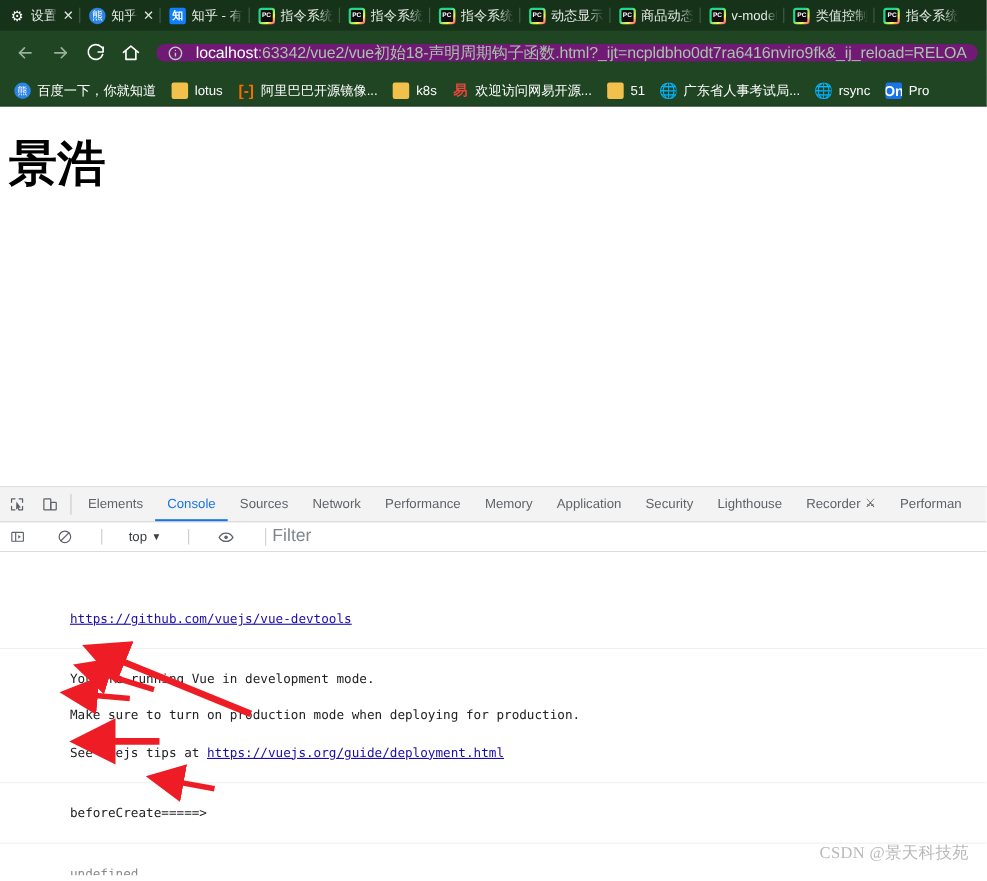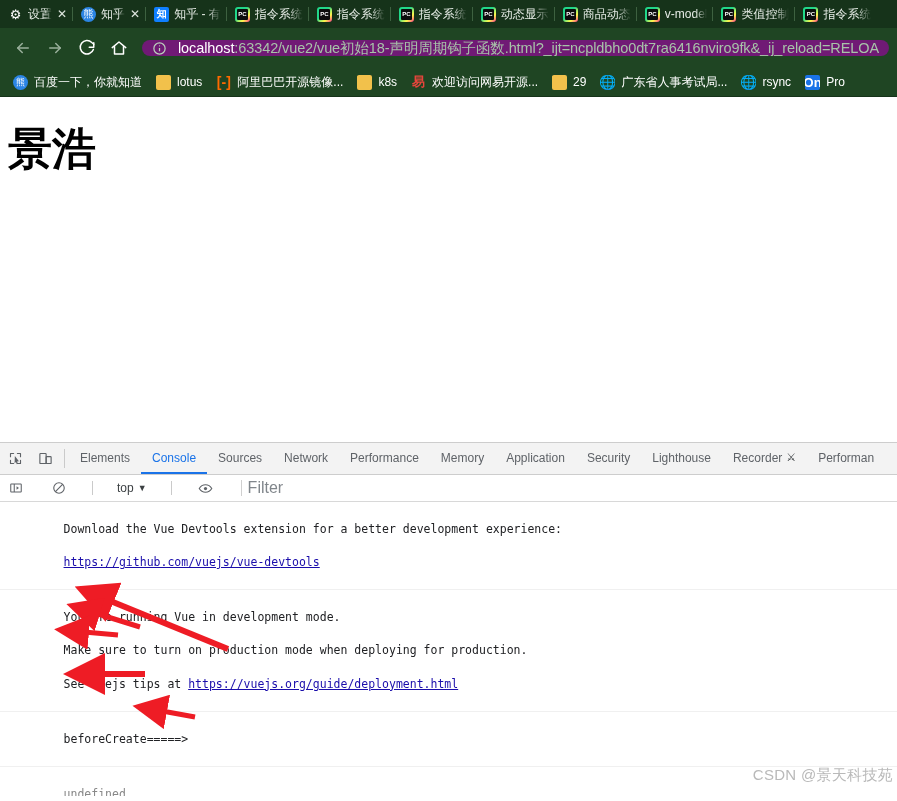--- a/index.html
+++ b/index.html
@@ -367,25 +367,25 @@
   
   #annotations {
     position: absolute;
     inset: 0;
     pointer-events: none;
   }
 
   
   #watermark {
     position: absolute;
-    right: 4px;
+    right: 16px;
     bottom: 16px;
     font-size: 15px;
     color: #b9b9b9;
-    font-family: Liberation Sans, sans-serif;
+    font-family: Liberation Serif, serif;
     letter-spacing: 0.3px;
     pointer-events: none;
   }
 </style>
 </head>
 <body>
 
 <div id="browser-chrome">
 
   <div id="tab-strip">
@@ -503,21 +503,21 @@
     <div class="bookmark">
       <span class="bm-icon bm-folder"></span>
       <span>k8s</span>
     </div>
     <div class="bookmark">
       <span class="bm-icon bm-163">易</span>
       <span>欢迎访问网易开源...</span>
     </div>
     <div class="bookmark">
       <span class="bm-icon bm-folder"></span>
-      <span>29</span>
+      <span>51</span>
     </div>
     <div class="bookmark">
       <span class="bm-icon bm-globe">🌐</span>
       <span>广东省人事考试局...</span>
     </div>
     <div class="bookmark">
       <span class="bm-icon bm-globe">🌐</span>
       <span>rsync</span>
     </div>
     <div class="bookmark">
@@ -609,21 +609,21 @@
           <path d="M2 12s3.5-6 10-6 10 6 10 6-3.5 6-10 6S2 12 2 12z"></path>
           <circle cx="12" cy="12" r="2.6" fill="#5f6368" stroke="none"></circle>
         </svg>
     </div>
     <input id="filter-input" type="text" placeholder="Filter" style="">
   </div>
 
   <div id="console-body">
 
     <div class="c-row">
-      <span>Download the Vue Devtools extension for a better development experience:</span><br>
+      <br>
       <span class="c-link">https://github.com/vuejs/vue-devtools</span>
     </div>
 
     <div class="c-row">
       <span>You are running Vue in development mode.</span><br>
       <span>Make sure to turn on production mode when deploying for production.</span><br>
       <span>See vuejs tips at </span><span class="c-link">https://vuejs.org/guide/deployment.html</span>
     </div>
 
     <div class="c-row">

